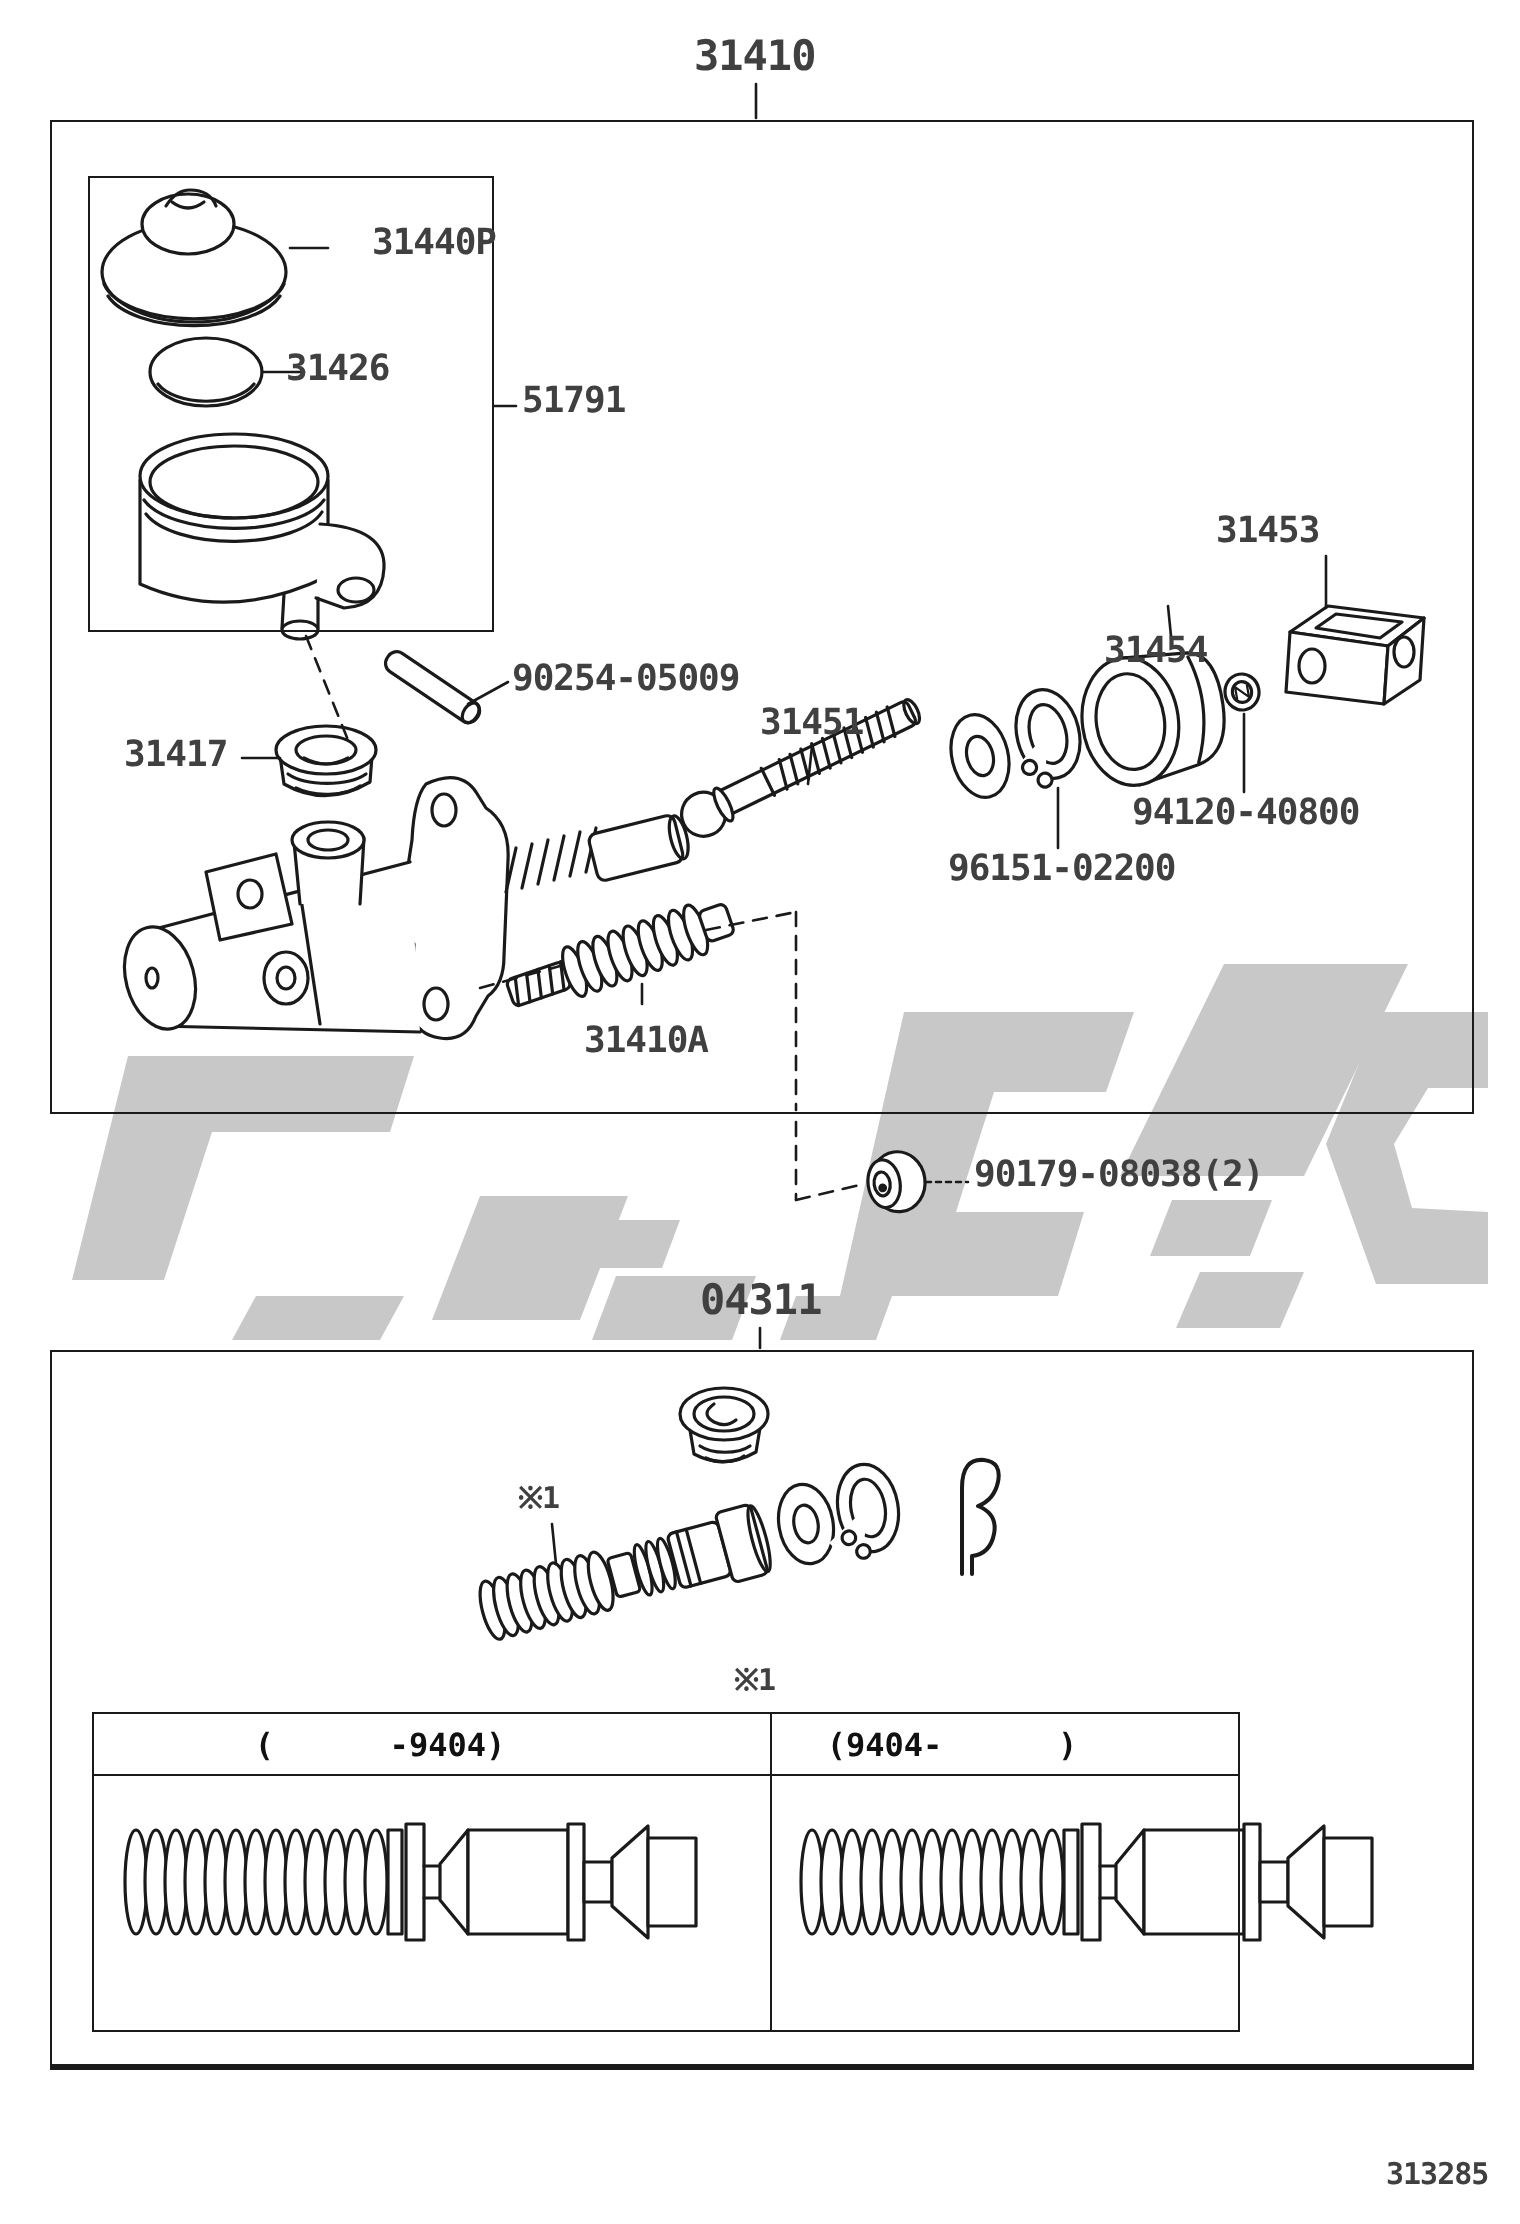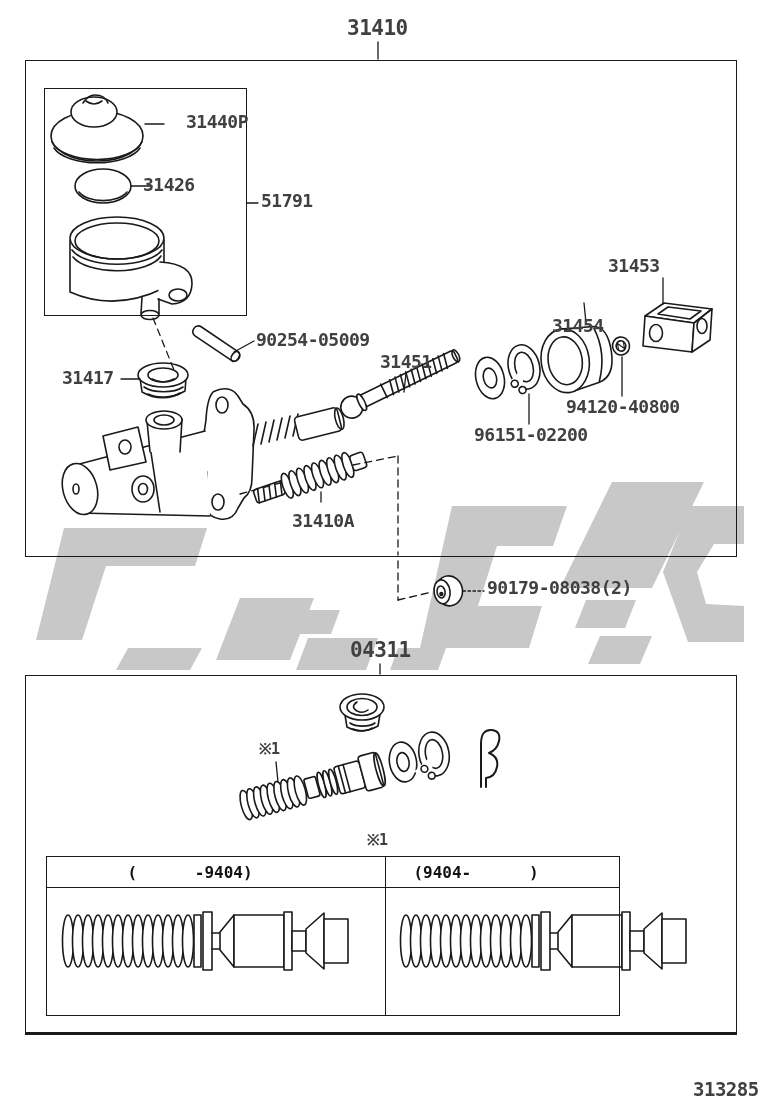--- a/index.html
+++ b/index.html
@@ -8,21 +8,21 @@
     font-family:"DejaVu Sans Mono","Liberation Mono",monospace;
     color:#1a1a1a;overflow:hidden;margin:0 auto;
   }
   .art{position:absolute;left:0;top:0;}
   .lbl{
     position:absolute;font-weight:bold;font-size:18px;letter-spacing:-0.5px;
     white-space:pre;color:#404040;line-height:1;
   }
   .lbl.big{font-size:21px;}
   .lbl.note{font-size:15px;font-weight:bold;}
-  .lbl.small{font-size:19px;}
+  .lbl.small{font-size:15px;}
   .frame{position:absolute;border:1.6px solid #1a1a1a;box-sizing:border-box;background:transparent;}
   #main-box{left:25px;top:60px;width:712px;height:497px;}
   #reservoir-box{left:44px;top:88px;width:203px;height:228px;}
   #kit-box{left:25px;top:675px;width:712px;height:360px;border-bottom-width:3px;}
   #app-table{left:46px;top:856px;width:574px;height:160px;}
   #app-table .hdr-row{
     position:absolute;left:0;top:0;width:100%;height:31px;
     border-bottom:1.5px solid #1a1a1a;box-sizing:border-box;display:flex;
   }
   #app-table .col-div{position:absolute;left:338px;top:0;width:0;height:100%;border-left:1.5px solid #1a1a1a;}

